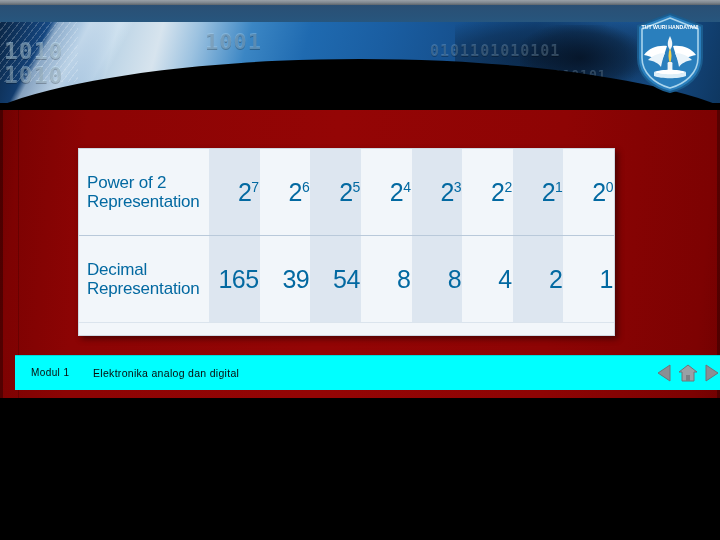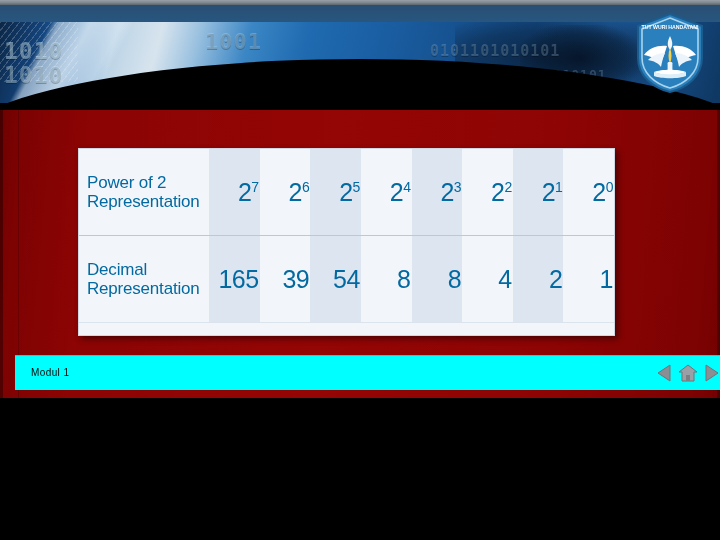--- a/index.html
+++ b/index.html
@@ -330,20 +330,21 @@
           <td class="cell even">1</td>
         </tr>
 
       </tbody>
     </table>
     <div class="tbl-foot"></div>
   </div>
 
   <div class="footer">
     <div class="footer-modul">Modul 1</div>
+    <div class="footer-title">Elektronika analog dan digital</div>
 
     <div class="nav">
       <span title="back">
         <svg width="20" height="20" viewBox="0 0 20 20">
           <polygon points="15,2 15,18 3,10" fill="#8a8f94" stroke="#6f7479" stroke-width="1"></polygon>
         </svg>
       </span>
       <span title="home">
         <svg width="20" height="20" viewBox="0 0 20 20">
           <polygon points="10,2 19,9 16,9 16,18 4,18 4,9 1,9" fill="#9aa0a5" stroke="#6f7479" stroke-width="1"></polygon>

